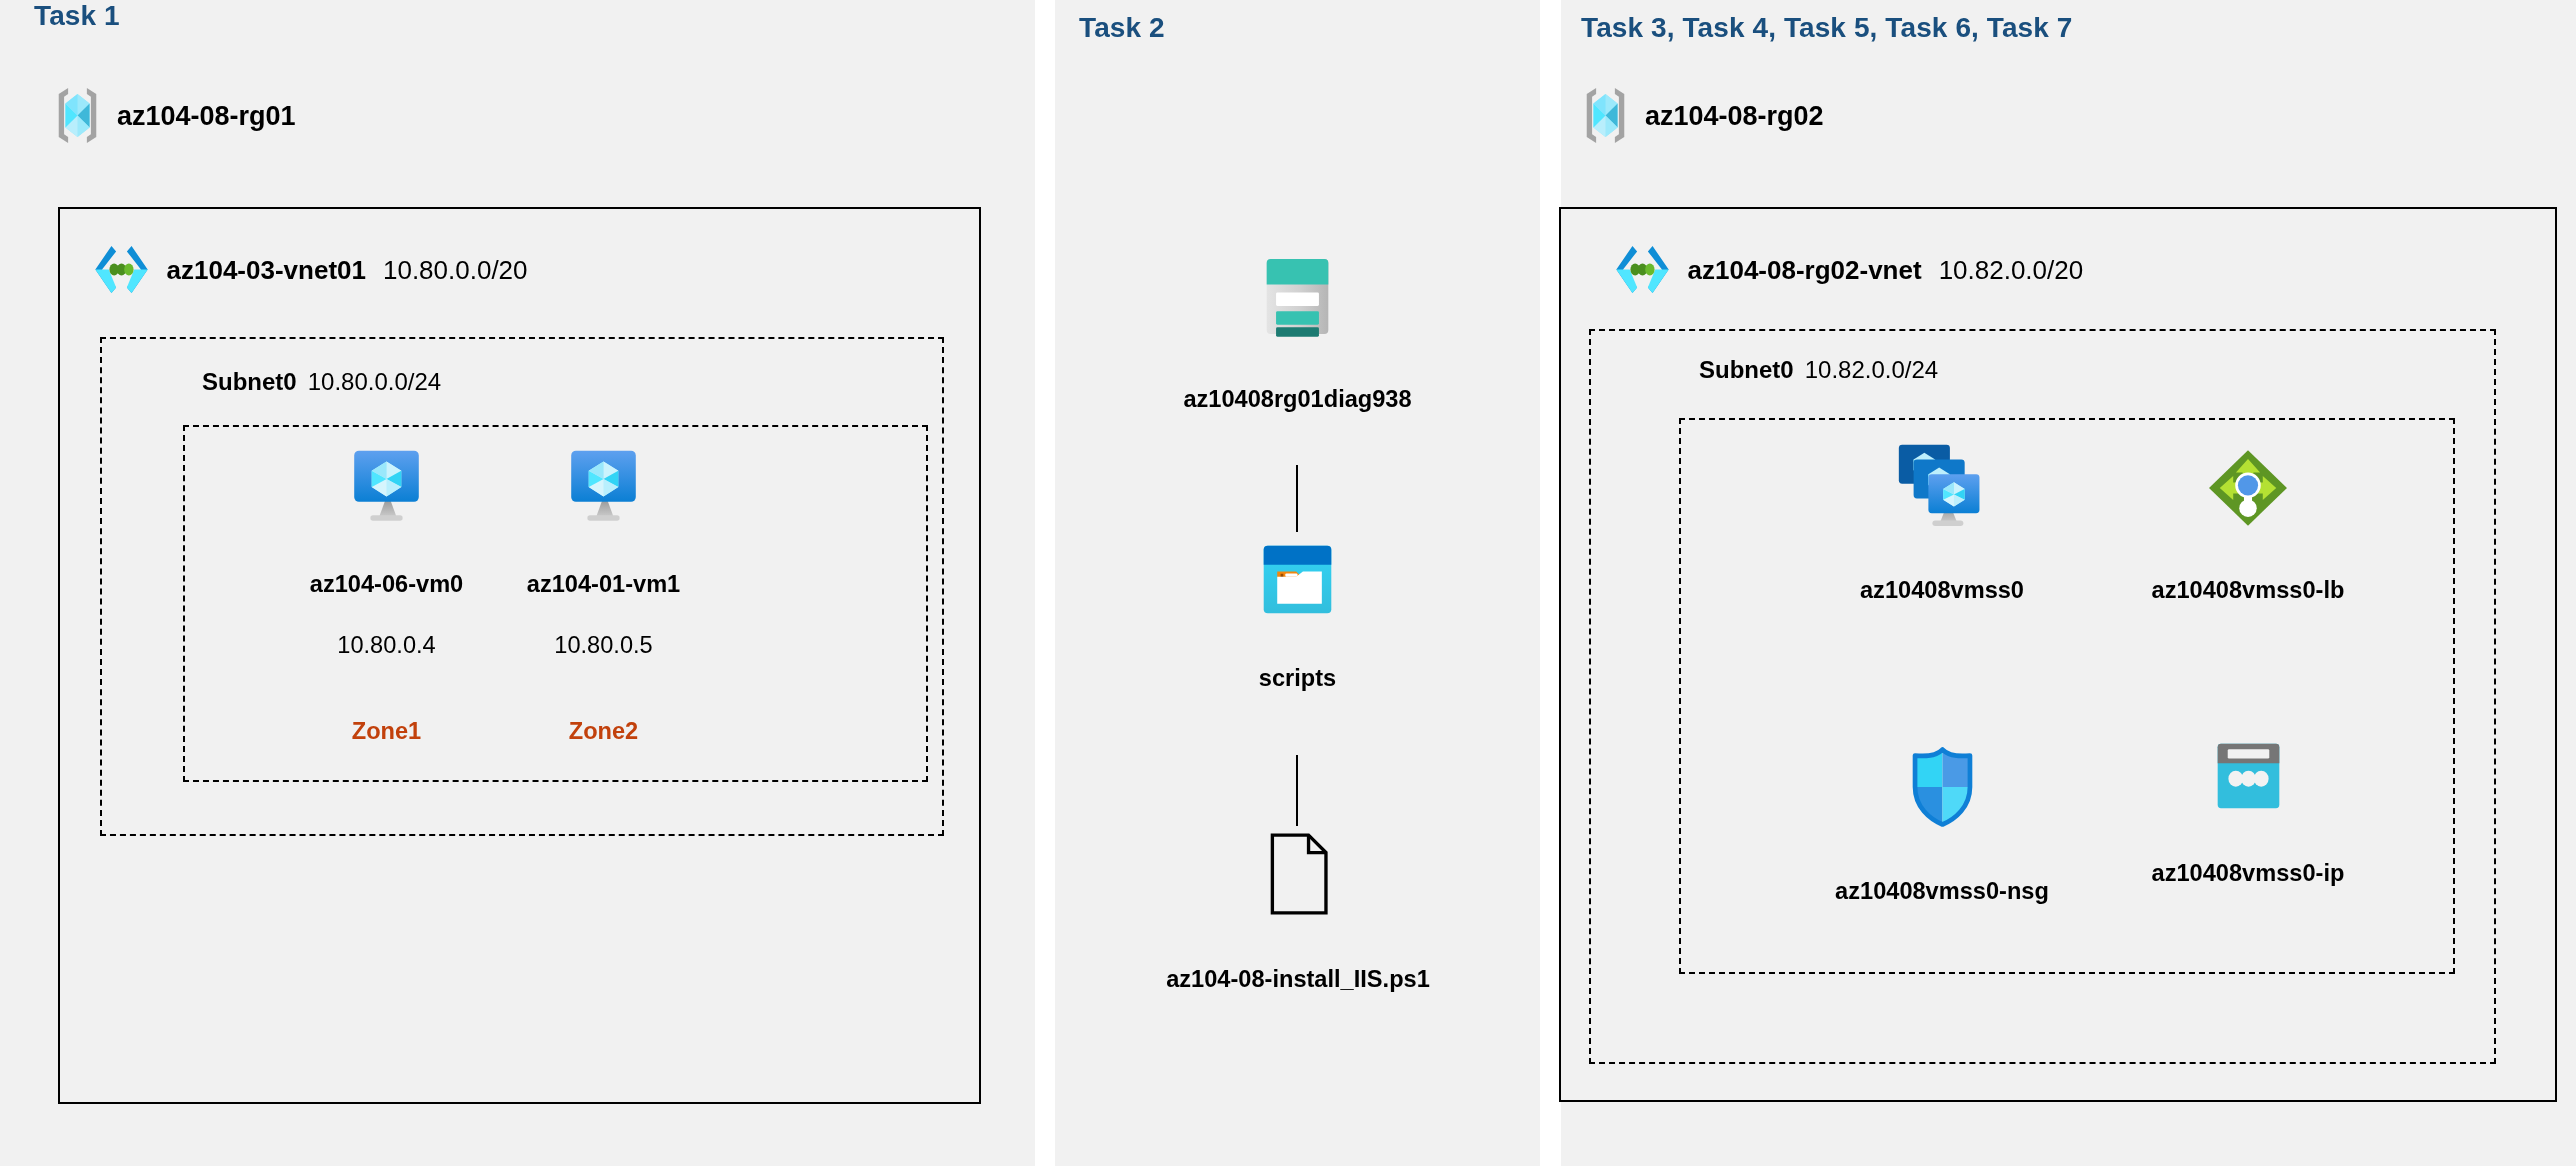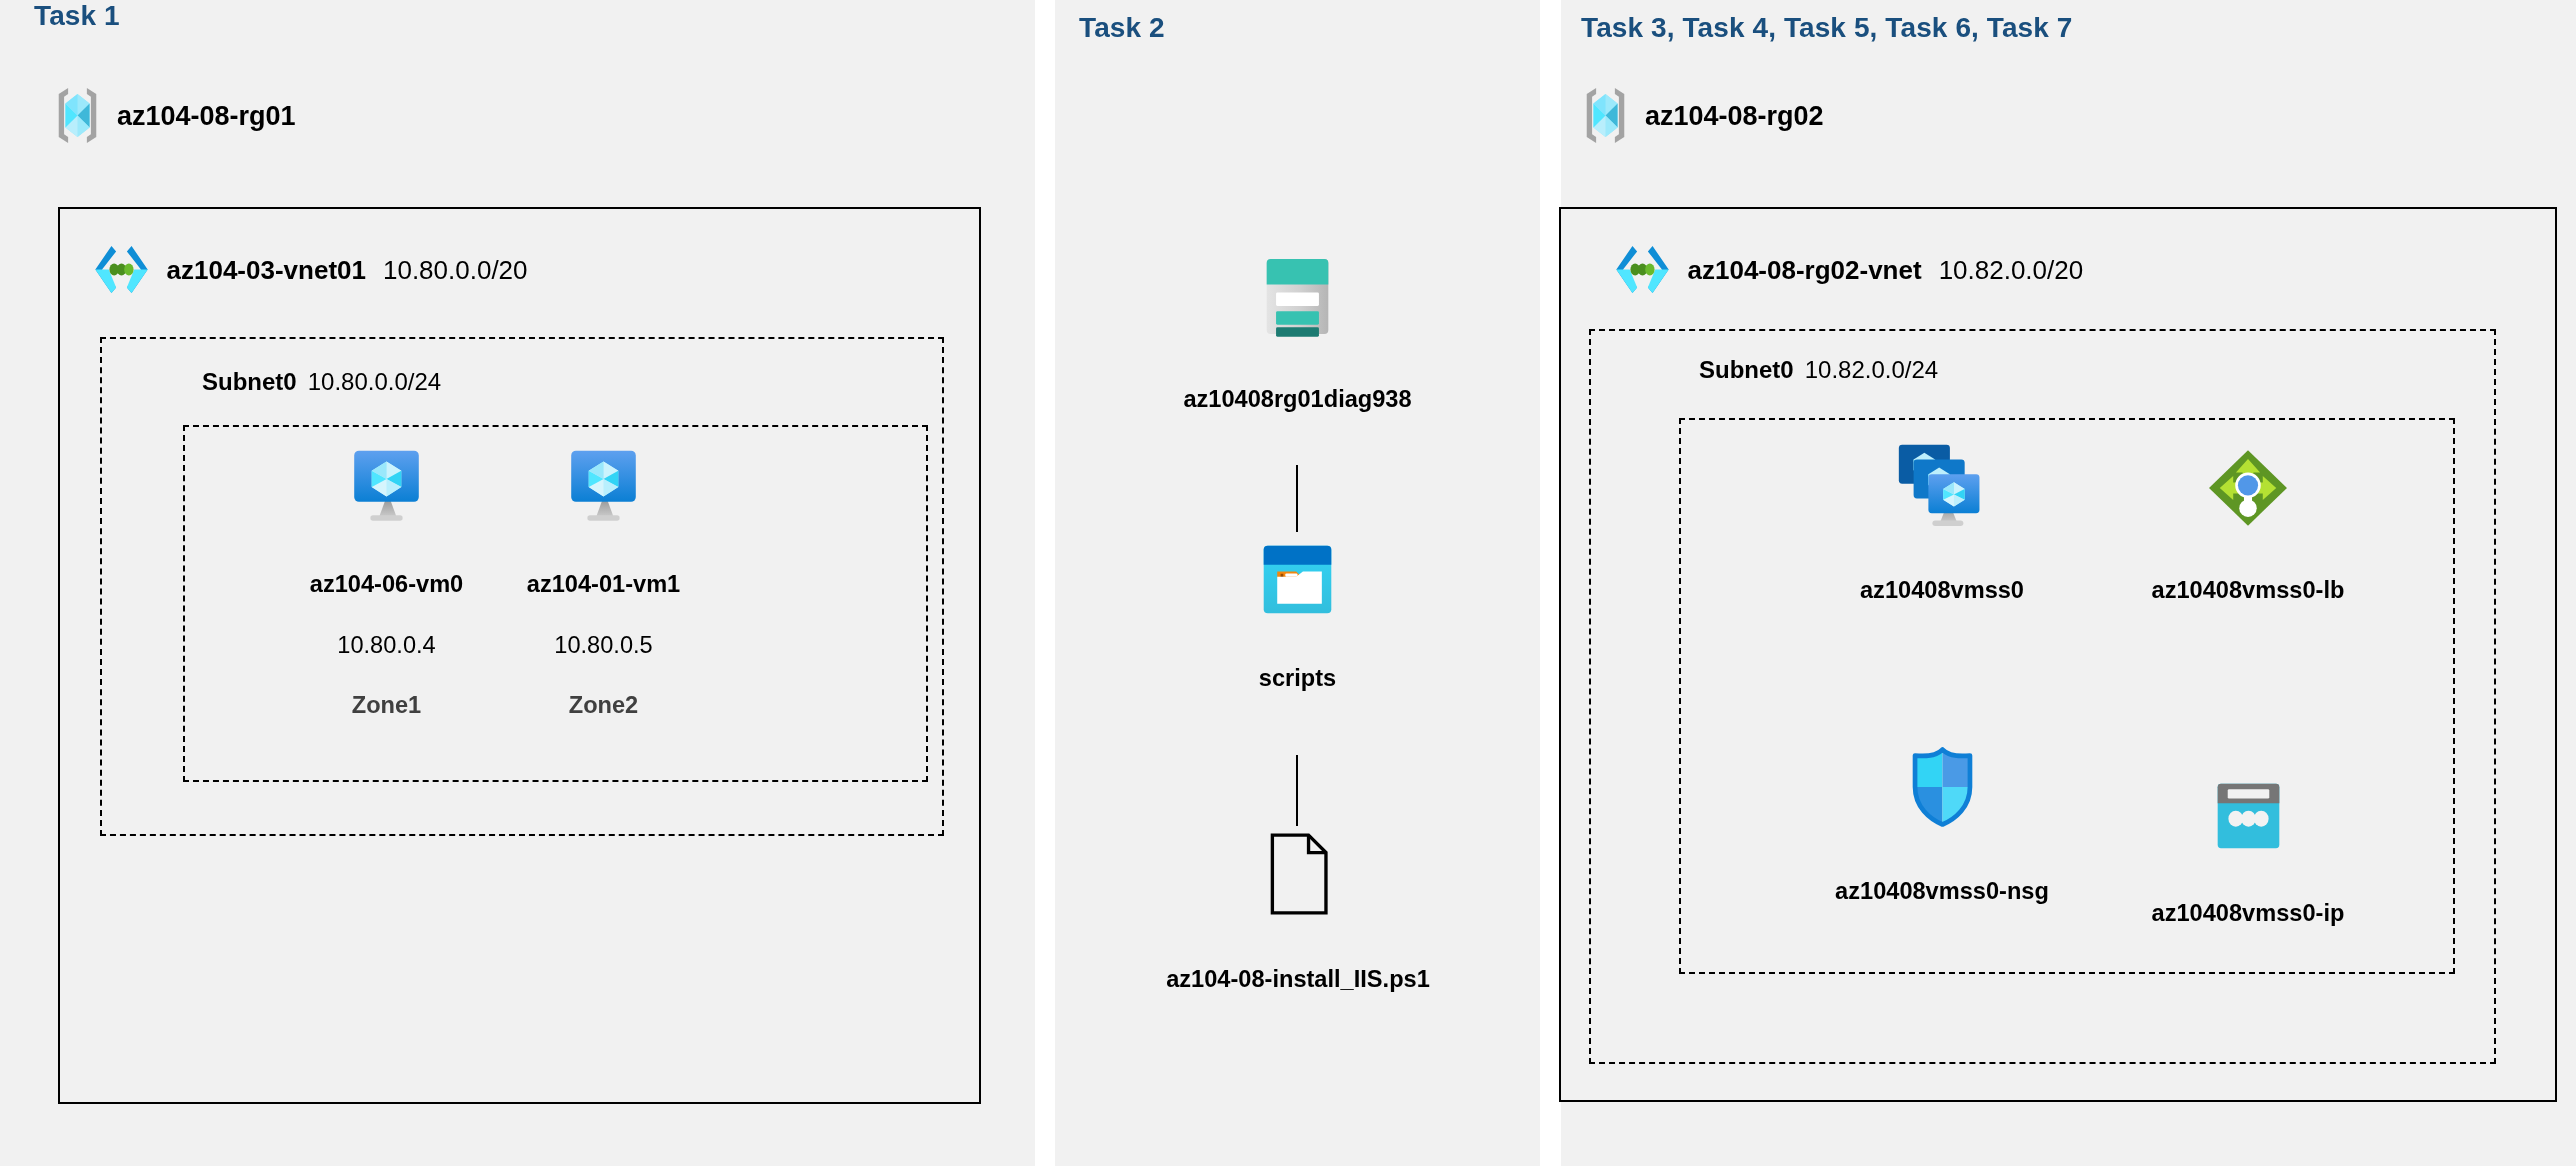--- a/index.html
+++ b/index.html
@@ -47,31 +47,31 @@
   #subnet0-right-title{left:1699px;top:356px;}
   .subnet-name{font-size:24px;font-weight:bold;color:#000;}
   .subnet-cidr{font-size:24px;font-weight:normal;color:#000;margin-left:8px;}
 
   
   .node{position:absolute;display:flex;flex-direction:column;align-items:center;width:283px;gap:32px;}
   .node .caption{font-size:23.6px;font-weight:bold;color:#000;margin-top:13.5px;
                  text-align:center;white-space:nowrap;line-height:1.25;}
   .node .subcaption{font-size:23.6px;font-weight:normal;color:#000;text-align:center;
                     white-space:nowrap;line-height:1.25;}
-  .node .zone{font-size:23.6px;font-weight:bold;color:#404040;text-align:center;}
+  .node .zone{font-size:23.6px;font-weight:bold;color:#c2410c;margin-top:26px;text-align:center;}
 
   #node-vm0{left:245px;top:448px;}
   #node-vm1{left:462px;top:448px;}
   #node-storage{left:1156px;top:256px;width:283px;}
   #node-scripts{left:1156px;top:543px;width:283px;}
   #node-psfile{left:1106px;top:831px;width:384px;}
   #node-vmss{left:1787px;top:442px;width:310px;}
   #node-lb{left:2093px;top:448px;width:310px;}
   #node-nsg{left:1787px;top:745px;width:310px;}
-  #node-ip{left:2093px;top:781px;width:310px;align-items:center;}
+  #node-ip{left:2093px;top:741px;width:310px;align-items:center;}
 
   
   .connector{position:absolute;width:2px;background:#000;}
   #conn-1{left:1296px;top:465px;height:67px;}
   #conn-2{left:1296px;top:755px;height:71px;}
 
   .icon{display:block;}
 </style>
 </head>
 <body>

